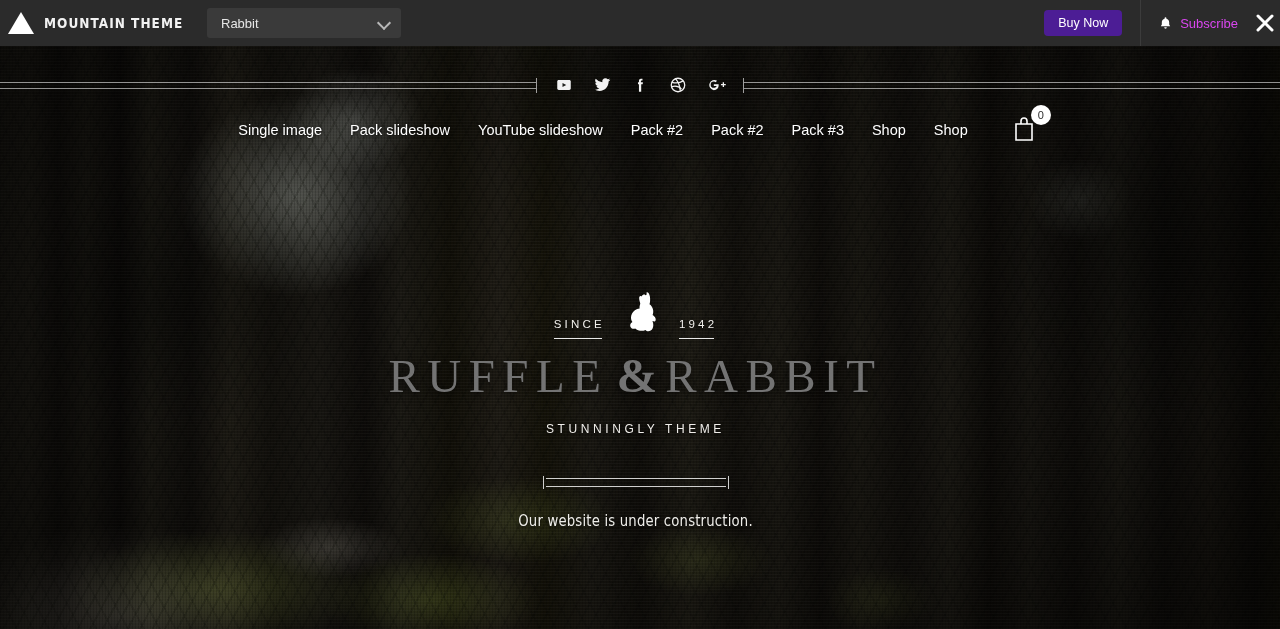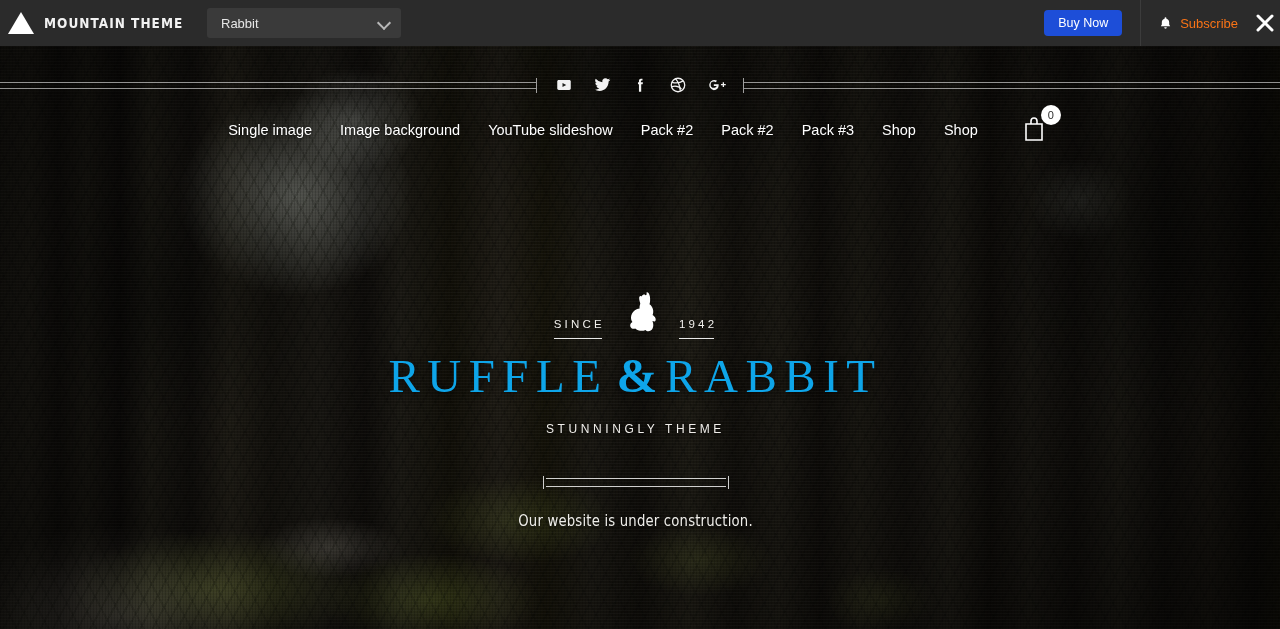--- a/index.html
+++ b/index.html
@@ -86,21 +86,21 @@
     transform: rotate(45deg);
   }
   .topbar-right {
     position: absolute;
     right: 0; top: 0;
     height: 46px;
     display: flex;
     align-items: center;
   }
   .buy-now {
-    background: #1d4ed8;
+    background: #4c1d95;
     color: #ffffff;
     font-size: 12.5px;
     border-radius: 4px;
     padding: 7px 14px;
     border: none;
     cursor: pointer;
     font-family: "Liberation Sans", sans-serif;
     line-height: 1;
   }
   .vdiv {
@@ -110,21 +110,21 @@
     margin: 0 0 0 18px;
   }
   .subscribe {
     display: flex;
     align-items: center;
     gap: 8px;
     padding: 0 16px 0 18px;
     cursor: pointer;
   }
   .subscribe-label {
-    color: #f97316;
+    color: #d946ef;
     font-size: 13px;
   }
   .bell { width: 13px; height: 15px; display: block; }
   .close-x {
     width: 26px;
     display: flex;
     align-items: center;
     justify-content: flex-start;
     cursor: pointer;
     overflow: hidden;
@@ -318,21 +318,21 @@
     background: rgba(255,255,255,0.9);
   }
   .rabbit-mark { width: 42px; height: 44px; }
   .rabbit-mark svg { display: block; }
 
   .wordmark {
     margin-top: 17px;
     font-family: "Liberation Serif", "DejaVu Serif", serif;
     font-size: 47px;
     letter-spacing: 7.5px;
-    color: #0ea5e9;
+    color: #737373;
     line-height: 1;
     white-space: nowrap;
     text-shadow: 0 2px 8px rgba(0,0,0,.6);
   }
   .wordmark .amp {
     font-weight: bold;
     font-size: 49px;
     letter-spacing: 0;
     padding: 0 8px;
   }
@@ -427,21 +427,21 @@
         <path d="M23.2 10.6V8.3h-1.8v2.3H19v1.8h2.4v2.4h1.8v-2.4h2.4v-1.8h-2.4z"></path>
       </svg>
     </a>
   </div>
   <div class="strip-cap"></div>
   <div class="strip-rule"></div>
 </div>
 
 <nav class="mainnav">
   <a class="navlink" href="#">Single image</a>
-  <a class="navlink" href="#">Image background</a>
+  <a class="navlink" href="#">Pack slideshow</a>
   <a class="navlink" href="#">YouTube slideshow</a>
   <a class="navlink" href="#">Pack #2</a>
   <a class="navlink" href="#">Pack #2</a>
   <a class="navlink" href="#">Pack #3</a>
   <a class="navlink" href="#">Shop</a>
   <a class="navlink" href="#">Shop</a>
   <div class="cart">
     <span>
       <svg width="26" height="30" viewBox="0 0 26 30" fill="none" stroke="#ffffff" stroke-width="1.6">
         <path d="M4 11h16v16H4z"></path>

